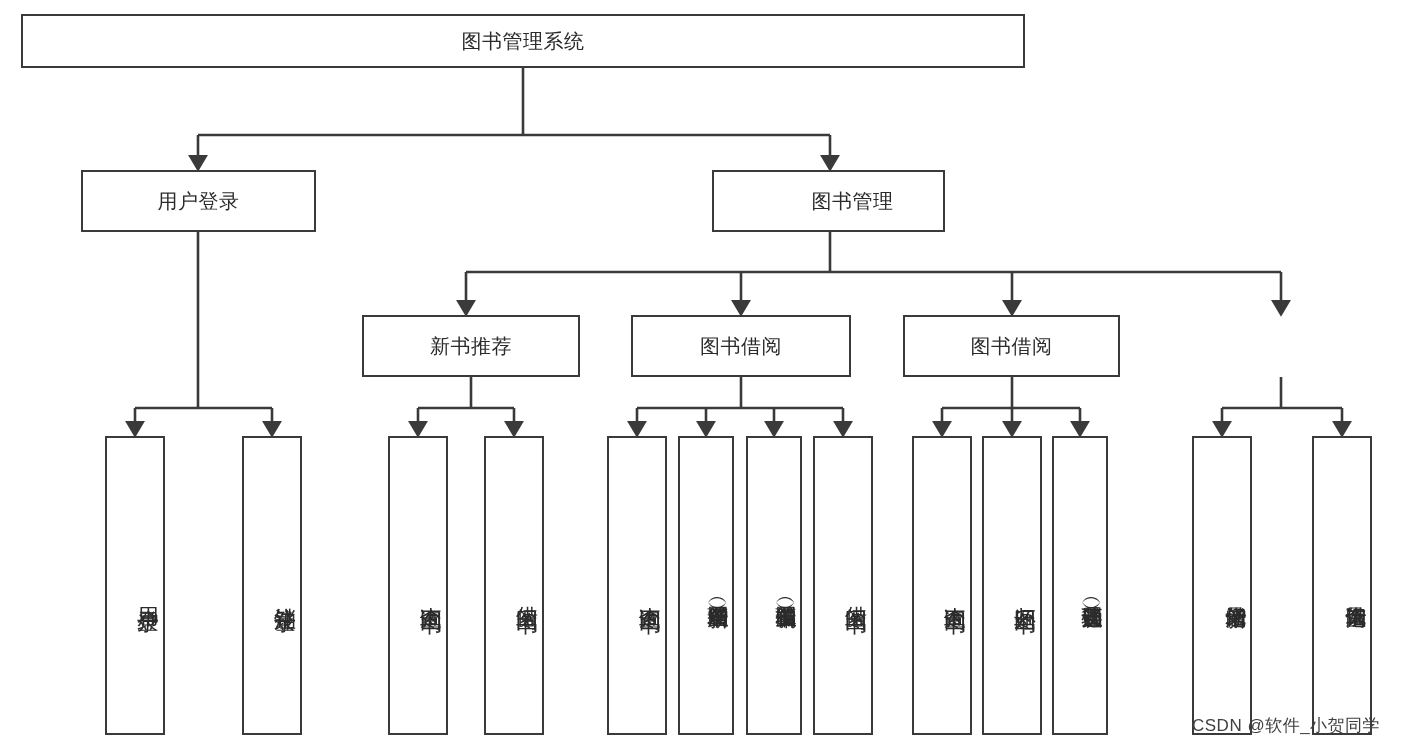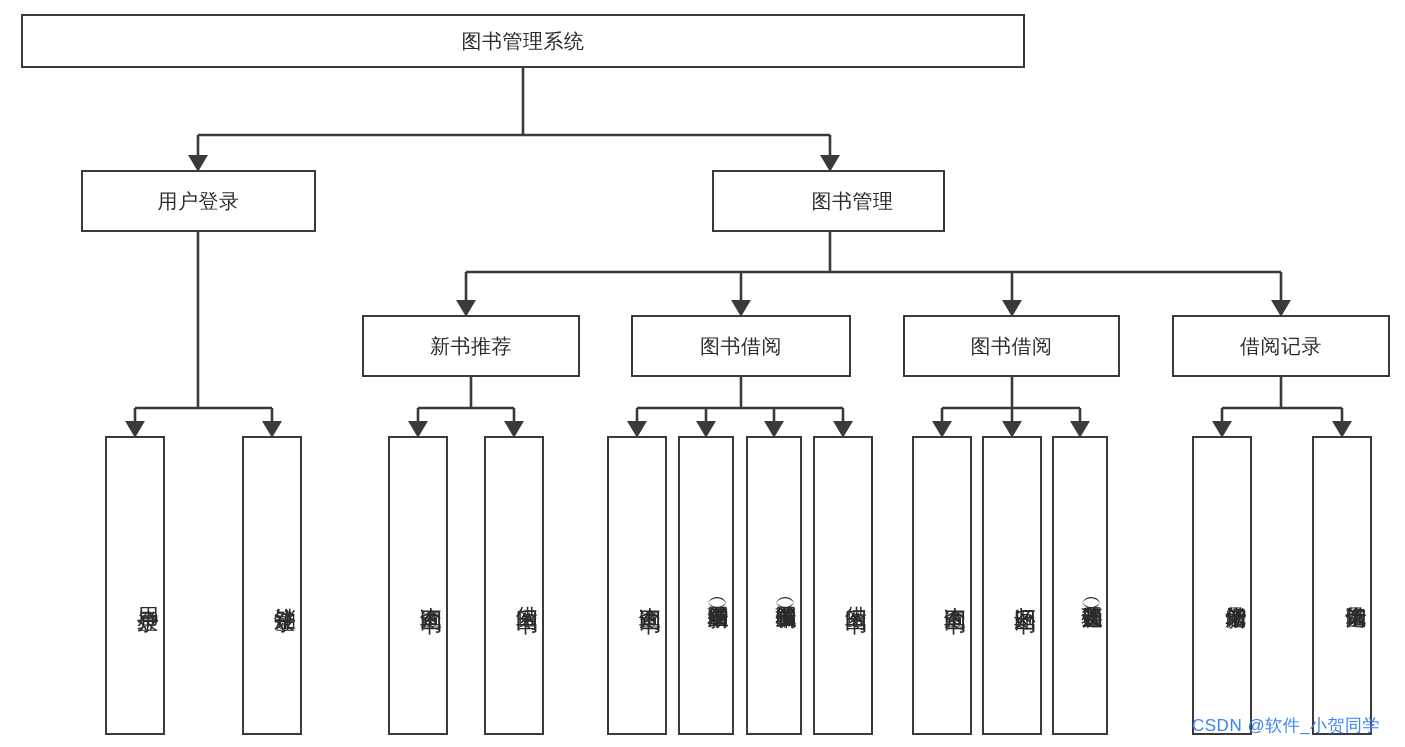--- a/index.html
+++ b/index.html
@@ -52,21 +52,21 @@
     justify-content: center;
   }
   .node.v.tall {
     font-size: 21px;
     letter-spacing: 0px;
     padding-top: 8px;
   }
   .watermark {
     position: absolute;
     font-size: 17px;
-    color: #3b82f6;
+    color: #404040;
     letter-spacing: 0.5px;
     white-space: nowrap;
     z-index: 3;
   }
 </style>
 </head>
 <body>
 
 <div id="stage">
 
@@ -134,23 +134,20 @@
 
   <div class="node h" style="left:631px; top:315px; width:220px; height:62px;">
     <span>图书借阅</span>
   </div>
   <div class="node h" style="left:362px; top:315px; width:218px; height:62px;">
     <span>新书推荐</span>
   </div>
   <div class="node h" style="left:903px; top:315px; width:217px; height:62px;">
     <span>图书借阅</span>
   </div>
-  <div class="node h" style="left:1172px; top:315px; width:218px; height:62px;">
-    <span>借阅记录</span>
-  </div>
 
   <div class="node v" style="left:105px; top:436px; width:60px; height:299px;">
     <span>用户登录</span>
   </div>
   <div class="node v" style="left:242px; top:436px; width:60px; height:299px;">
     <span>注销登录</span>
   </div>
 
   <div class="node v" style="left:388px; top:436px; width:60px; height:299px;">
     <span>查询图书</span>

